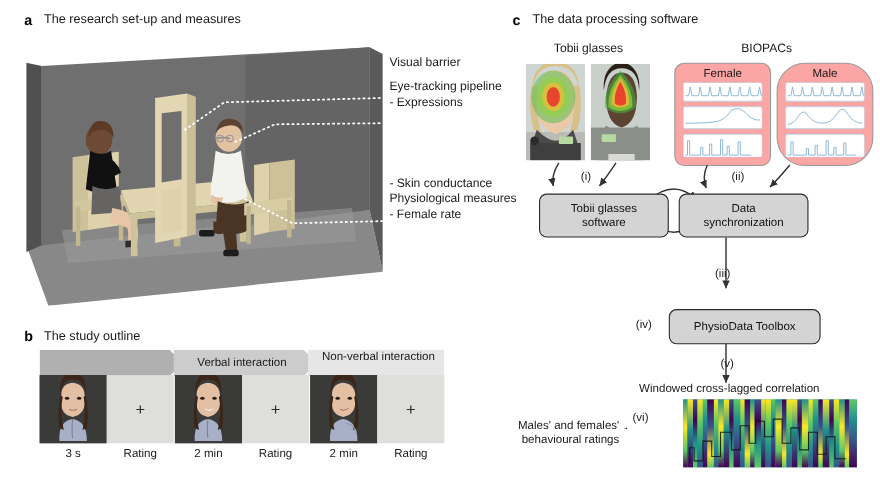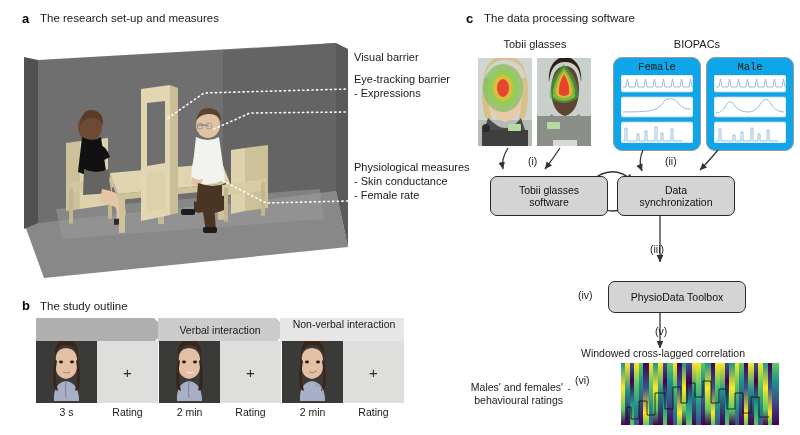--- a/index.html
+++ b/index.html
@@ -25,21 +25,21 @@
   .face-cell{background:#3a3a38;}
   .rating-cell{background:#dededd;display:flex;align-items:center;justify-content:center;}
   .plus{font-size:15px;color:#2b2b2b;font-weight:400;line-height:1;}
   .strip-caption{position:absolute;top:406px;font-size:10.5px;color:#1a1a1a;text-align:center;}
 
   
   .col-head{font-size:11px;color:#1a1a1a;text-align:center;white-space:nowrap;}
   .thumb{position:absolute;top:58px;width:54px;height:88px;overflow:hidden;border:0;}
   .biopac-box{
     position:absolute;top:57px;width:86px;height:92px;
-    border:1.2px solid #9a9a9a;border-radius:9px;background:#0ea5e9;font-family:Liberation Mono, monospace;
+    border:1.2px solid #9a9a9a;border-radius:9px;background:#fca5a5;
   }
   .biopac-label{font-size:10.5px;text-align:center;margin-top:3px;color:#1a1a1a;}
   .proc-box{
     position:absolute;background:#d4d4d4;border:1.3px solid #2a2a2a;border-radius:7px;
     display:flex;align-items:center;justify-content:center;text-align:center;
     font-size:10.5px;line-height:12.5px;color:#111;
   }
   .step-tag{position:absolute;font-size:10.5px;color:#1a1a1a;white-space:nowrap;}
   .flow-text{position:absolute;font-size:10.5px;color:#1a1a1a;white-space:nowrap;text-align:right;}
   .flow-text.two{line-height:13px;text-align:right;white-space:normal;}
@@ -128,27 +128,27 @@
       <path d="M150,85 L186,60 L330,56"></path>
       <path d="M196,96 L232,80 L330,79"></path>
       <path d="M205,148 L248,170 L330,168"></path>
     </g>
   </svg>
 </div>
 
 <div class="abs leader-label" style="left:354px;top:50px;">Visual barrier</div>
 
 <div class="abs" style="left:354px;top:72px;">
-  <div class="leader-label">Eye-tracking barrier</div>
+  <div class="leader-label">Eye-tracking pipeline</div>
   <div class="leader-label">- Expressions</div>
 </div>
 
 <div class="abs" style="left:354px;top:160px;">
+  <div class="leader-label">- Skin conductance</div>
   <div class="leader-label">Physiological measures</div>
-  <div class="leader-label">- Skin conductance</div>
   <div class="leader-label">- Female rate</div>
 </div>
 
 <div class="abs panel-letter" style="left:22px;top:299px;">b</div>
 <div class="abs panel-title" style="left:40px;top:300px;">The study outline</div>
 
 <div id="panel-b-timeline" class="abs">
   <svg width="368" height="24" viewBox="0 0 368 24">
     <polygon points="0,0 118,0 130,12 118,24 0,24" fill="#b0b0b0"></polygon>
     <polygon points="122,0 240,0 252,12 240,24 122,24" fill="#cccccc"></polygon>
@@ -278,21 +278,21 @@
   <svg width="72" height="68" viewBox="0 0 72 68" style="margin:2px 0 0 7px;">
     <rect x="0" y="0" width="72" height="17" rx="2" fill="#fff" stroke="#b9cfe0" stroke-width="0.8"></rect>
     <path d="M2,12 l3,0 l1.5,-8 l1.5,8 l3,0 l3,0 l1.5,-8 l1.5,8 l3,0 l3,0 l1.5,-8 l1.5,8 l3,0 l3,0 l1.5,-8 l1.5,8 l3,0 l3,0 l1.5,-8 l1.5,8 l3,0 l3,0 l1.5,-8 l1.5,8 l3,0 l3,0 l1.5,-8 l1.5,8 l3,0 l3,0 l1.5,-8 l1.5,8 l4,0" stroke="#8fb8d8" stroke-width="0.9" fill="none"></path>
     <rect x="0" y="22" width="72" height="20" rx="2" fill="#fff" stroke="#b9cfe0" stroke-width="0.8"></rect>
     <path d="M2,37 q16,0 26,-1 q10,-1 16,-11 q8,-4 14,4 q6,6 12,5" stroke="#8fb8d8" stroke-width="0.9" fill="none"></path>
     <rect x="0" y="47" width="72" height="21" rx="2" fill="#fff" stroke="#b9cfe0" stroke-width="0.8"></rect>
     <path d="M2,66 l2,0 l0,-13 l2,0 l0,13 l10,0 l0,-7 l2,0 l0,7 l6,0 l0,-10 l2,0 l0,10 l8,0 l0,-14 l2,0 l0,14 l4,0 l0,-8 l2,0 l0,8 l8,0 l0,-12 l2,0 l0,12 l10,0" stroke="#8fb8d8" stroke-width="0.9" fill="none"></path>
   </svg>
 </div>
 
-<div class="biopac-box" style="left:706px;">
+<div class="biopac-box" style="left:706px;border-radius:26px;">
   <div class="biopac-label">Male</div>
   <svg width="72" height="68" viewBox="0 0 72 68" style="margin:2px 0 0 7px;">
     <rect x="0" y="0" width="72" height="17" rx="2" fill="#fff" stroke="#b9cfe0" stroke-width="0.8"></rect>
     <path d="M2,12 l3,0 l1.5,-8 l1.5,8 l3,0 l3,0 l1.5,-8 l1.5,8 l3,0 l3,0 l1.5,-8 l1.5,8 l3,0 l3,0 l1.5,-8 l1.5,8 l3,0 l3,0 l1.5,-8 l1.5,8 l3,0 l3,0 l1.5,-8 l1.5,8 l3,0 l3,0 l1.5,-8 l1.5,8 l3,0 l3,0 l1.5,-8 l1.5,8 l4,0" stroke="#8fb8d8" stroke-width="0.9" fill="none"></path>
     <rect x="0" y="22" width="72" height="20" rx="2" fill="#fff" stroke="#b9cfe0" stroke-width="0.8"></rect>
     <path d="M2,38 q6,0 10,-8 q5,-7 9,1 q5,6 13,6 q8,0 13,-9 q5,-8 10,1 q5,8 13,8" stroke="#8fb8d8" stroke-width="0.9" fill="none"></path>
     <rect x="0" y="47" width="72" height="21" rx="2" fill="#fff" stroke="#b9cfe0" stroke-width="0.8"></rect>
     <path d="M2,66 l3,0 l0,-12 l2,0 l0,12 l12,0 l0,-6 l2,0 l0,6 l6,0 l0,-9 l2,0 l0,9 l8,0 l0,-13 l2,0 l0,13 l5,0 l0,-7 l2,0 l0,7 l7,0 l0,-11 l2,0 l0,11 l9,0" stroke="#8fb8d8" stroke-width="0.9" fill="none"></path>
   </svg>
 </div>

